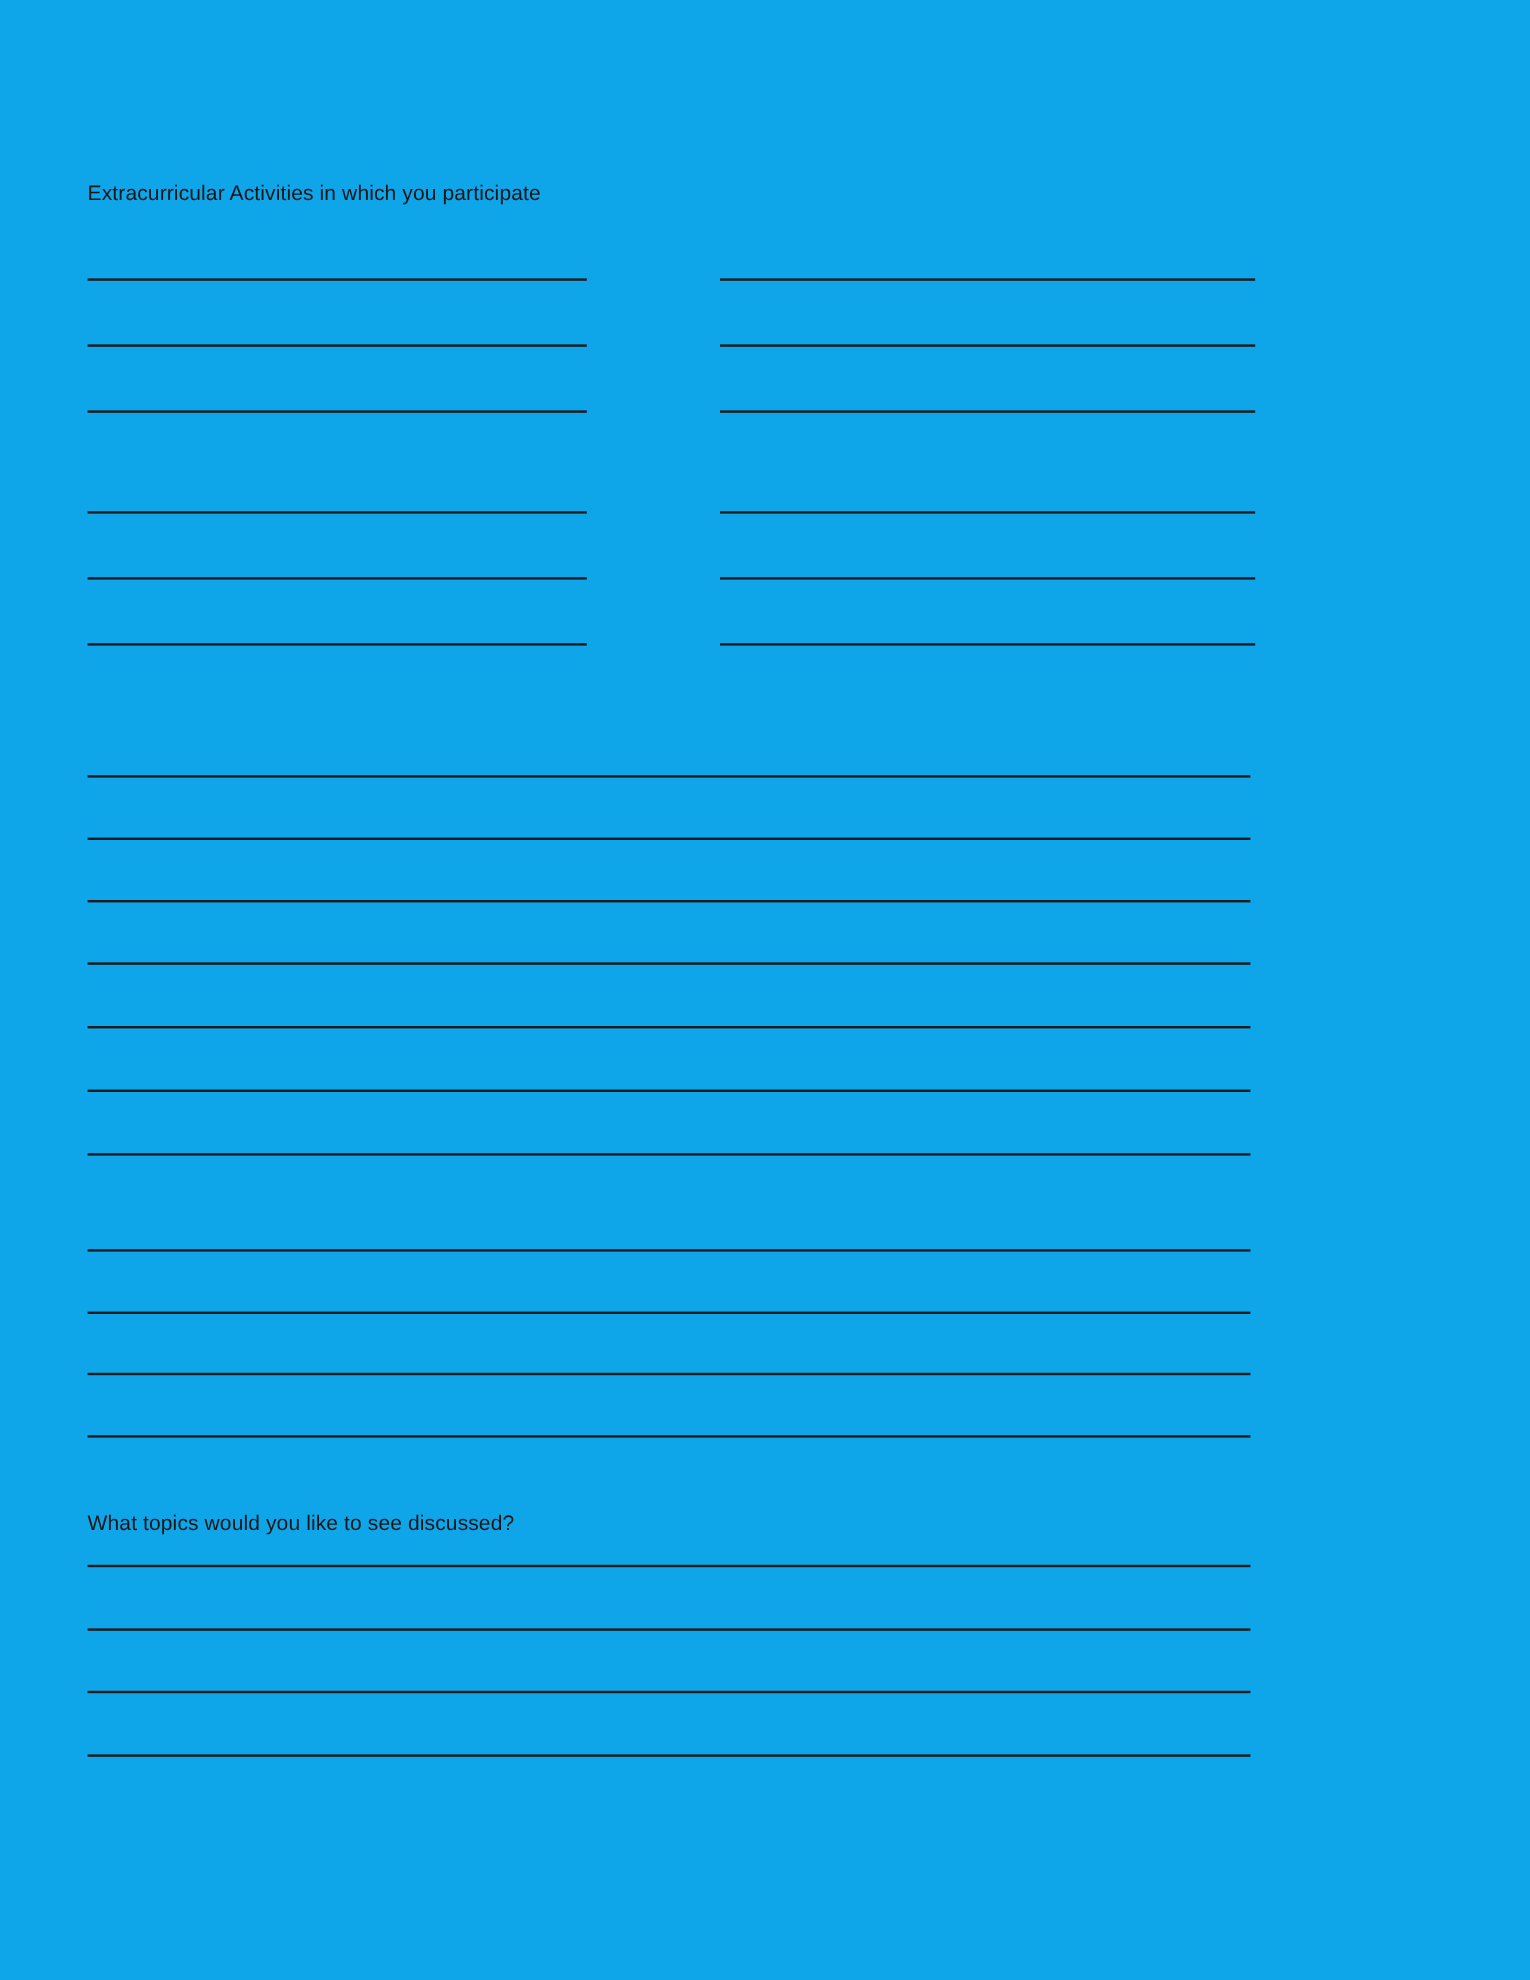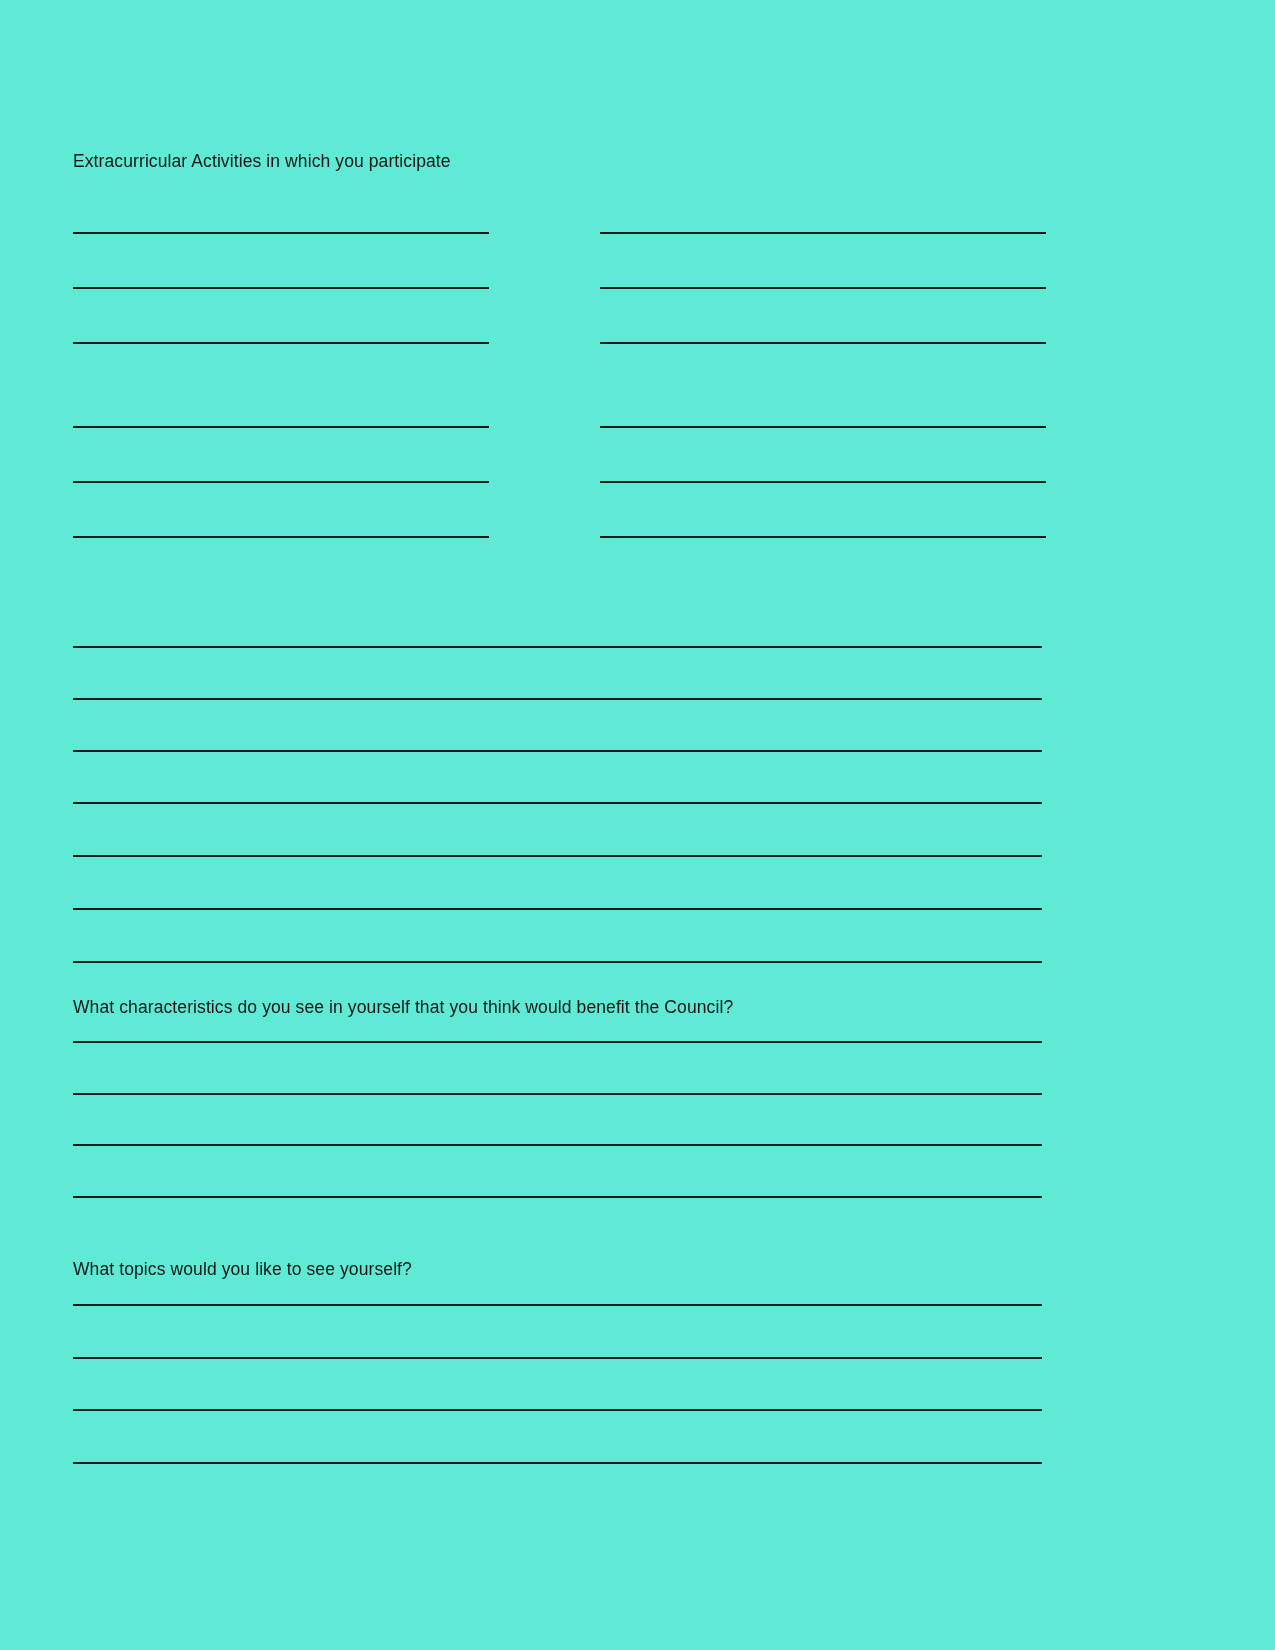--- a/index.html
+++ b/index.html
@@ -4,21 +4,21 @@
 <style>
   html, body {
     margin: 0;
     padding: 0;
     background: #ffffff;
   }
   .page {
     position: relative;
     width: 1275px;
     height: 1650px;
-    background: #5eead4;
+    background: #0ea5e9;
     font-family: "Liberation Sans", sans-serif;
     overflow: hidden;
   }
   .heading {
     position: absolute;
     left: 73px;
     font-size: 17.5px;
     line-height: 22px;
     font-weight: 400;
     color: #161616;
@@ -58,27 +58,26 @@
 
 
   <div class="blank-line full" style="top:646px"></div>
   <div class="blank-line full" style="top:698px"></div>
   <div class="blank-line full" style="top:750px"></div>
   <div class="blank-line full" style="top:802px"></div>
   <div class="blank-line full" style="top:855px"></div>
   <div class="blank-line full" style="top:908px"></div>
   <div class="blank-line full" style="top:961px"></div>
 
-  <div class="heading" style="top:996px">What characteristics do you see in yourself that you think would benefit the Council?</div>
 
   <div class="blank-line full" style="top:1041px"></div>
   <div class="blank-line full" style="top:1093px"></div>
   <div class="blank-line full" style="top:1144px"></div>
   <div class="blank-line full" style="top:1196px"></div>
 
-  <div class="heading" style="top:1258px">What topics would you like to see yourself?</div>
+  <div class="heading" style="top:1258px">What topics would you like to see discussed?</div>
 
   <div class="blank-line full" style="top:1304px"></div>
   <div class="blank-line full" style="top:1357px"></div>
   <div class="blank-line full" style="top:1409px"></div>
   <div class="blank-line full" style="top:1462px"></div>
 
 </div>
 
 </body></html>

